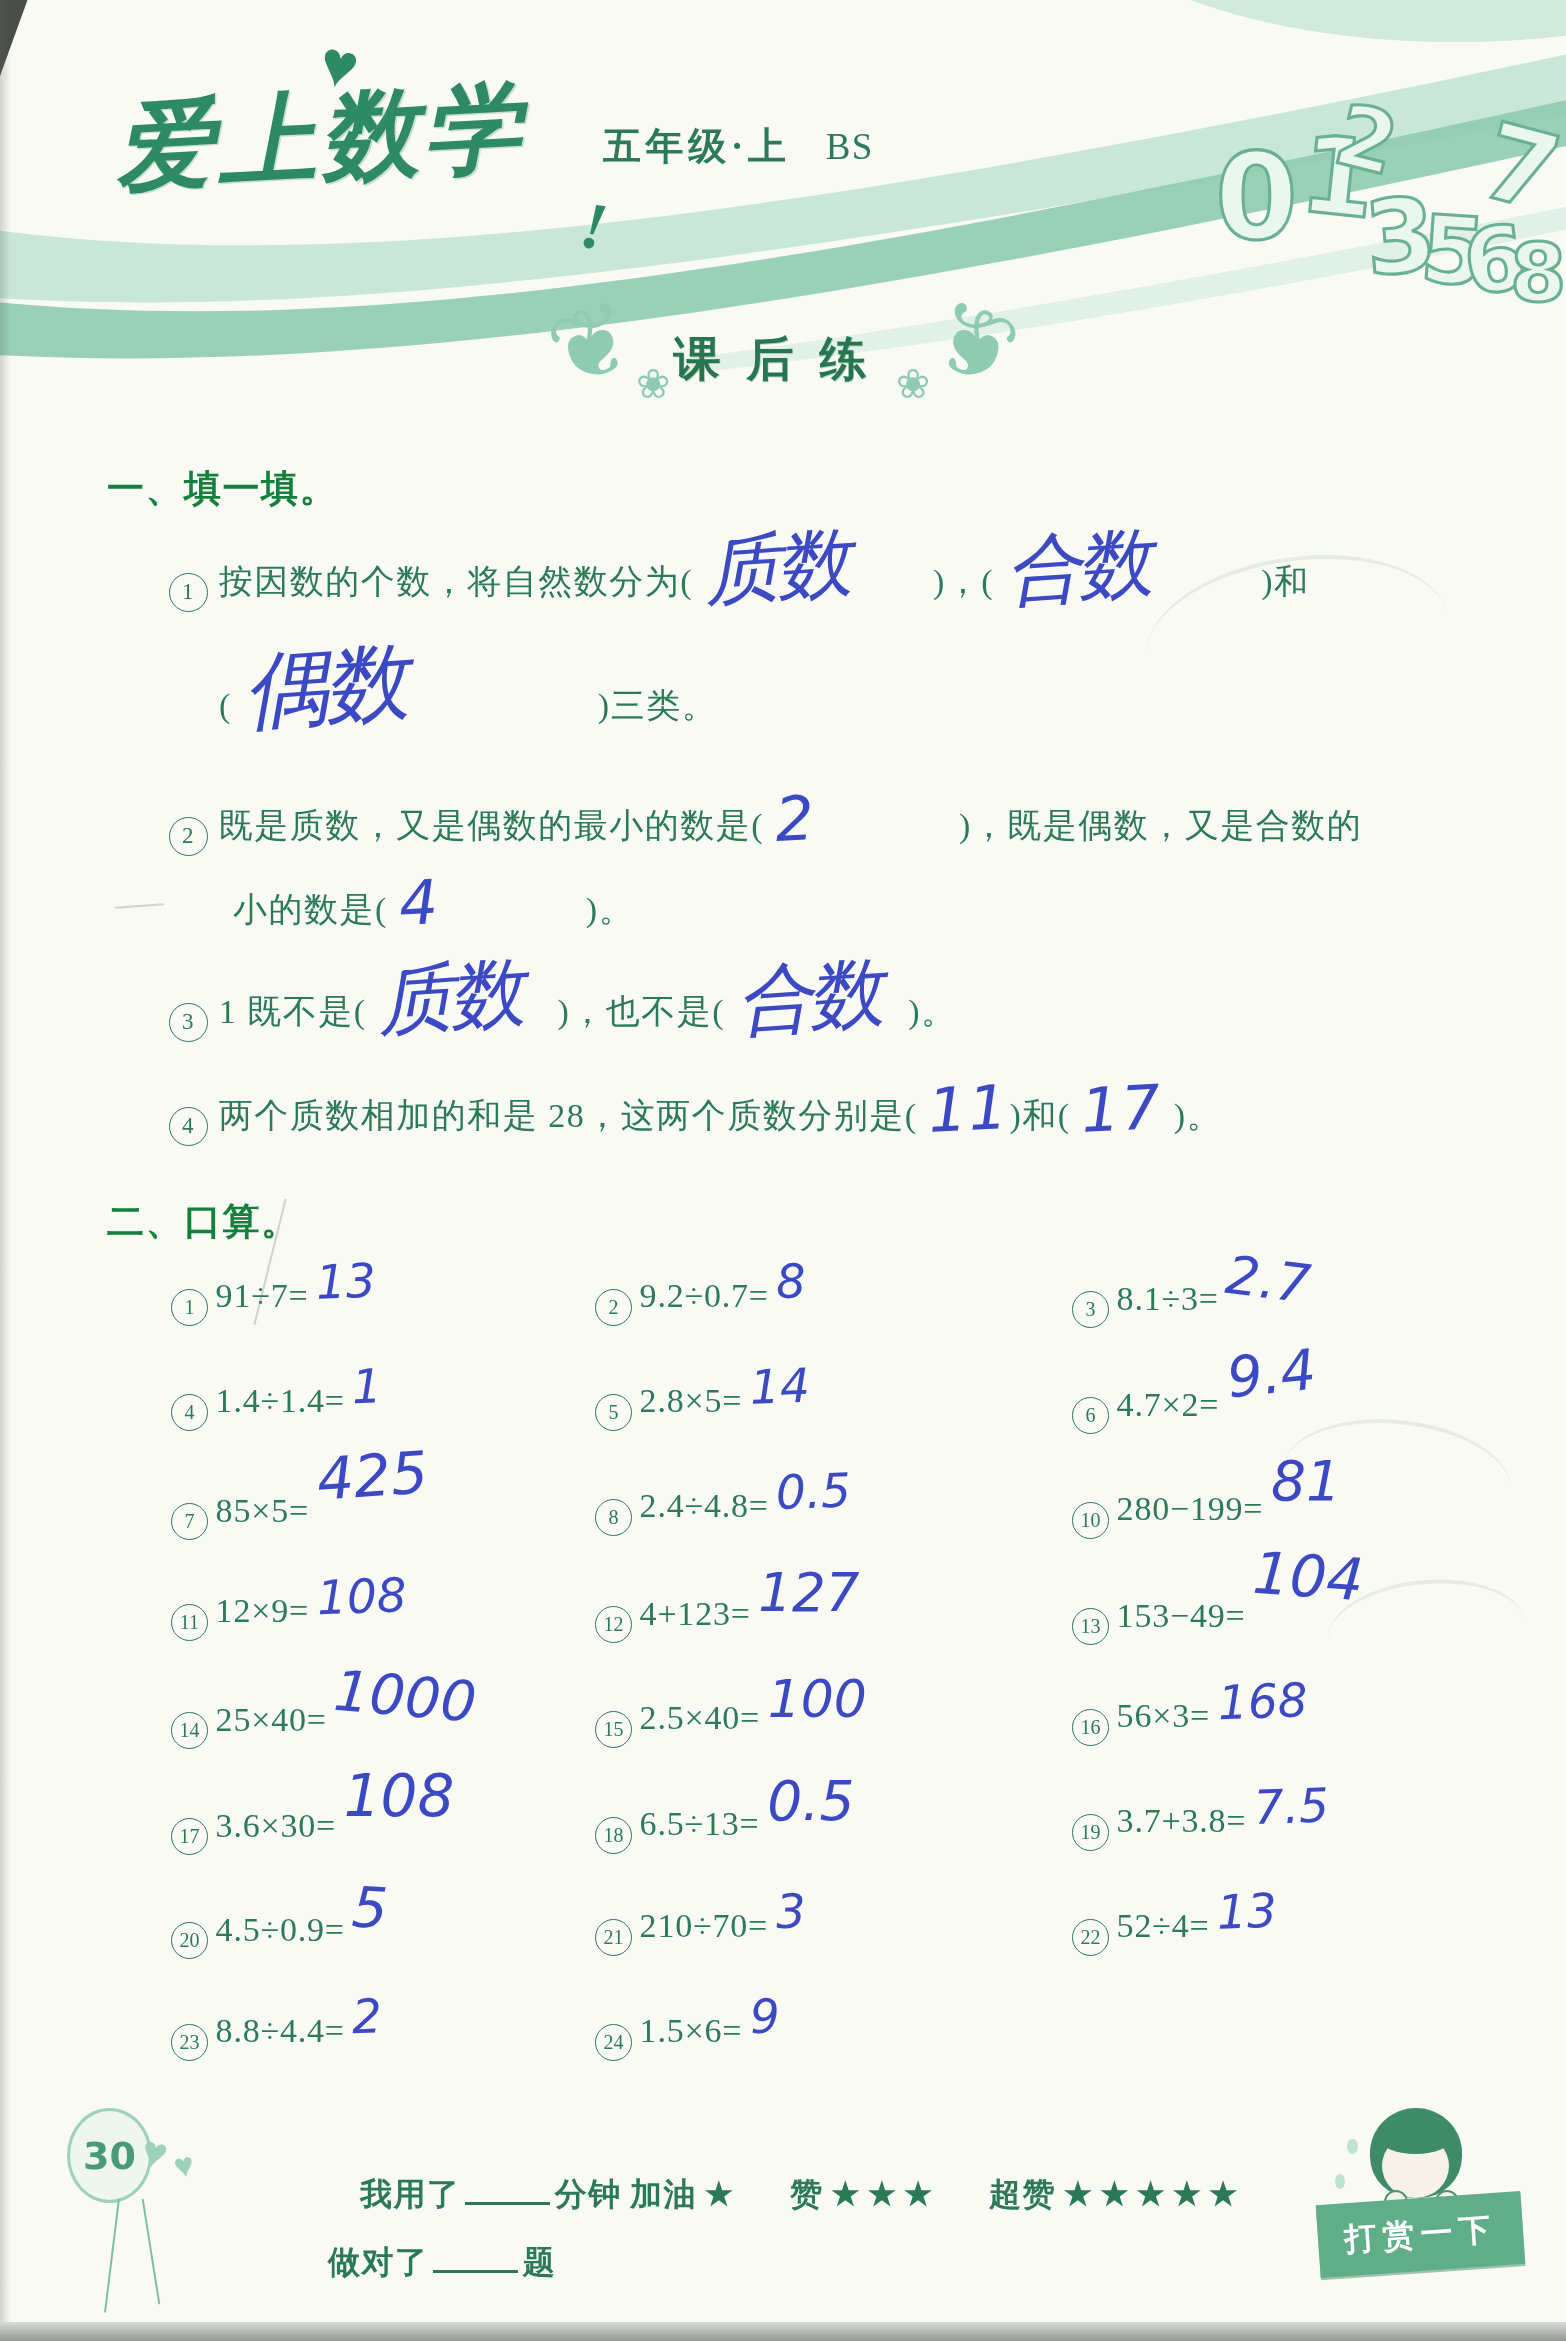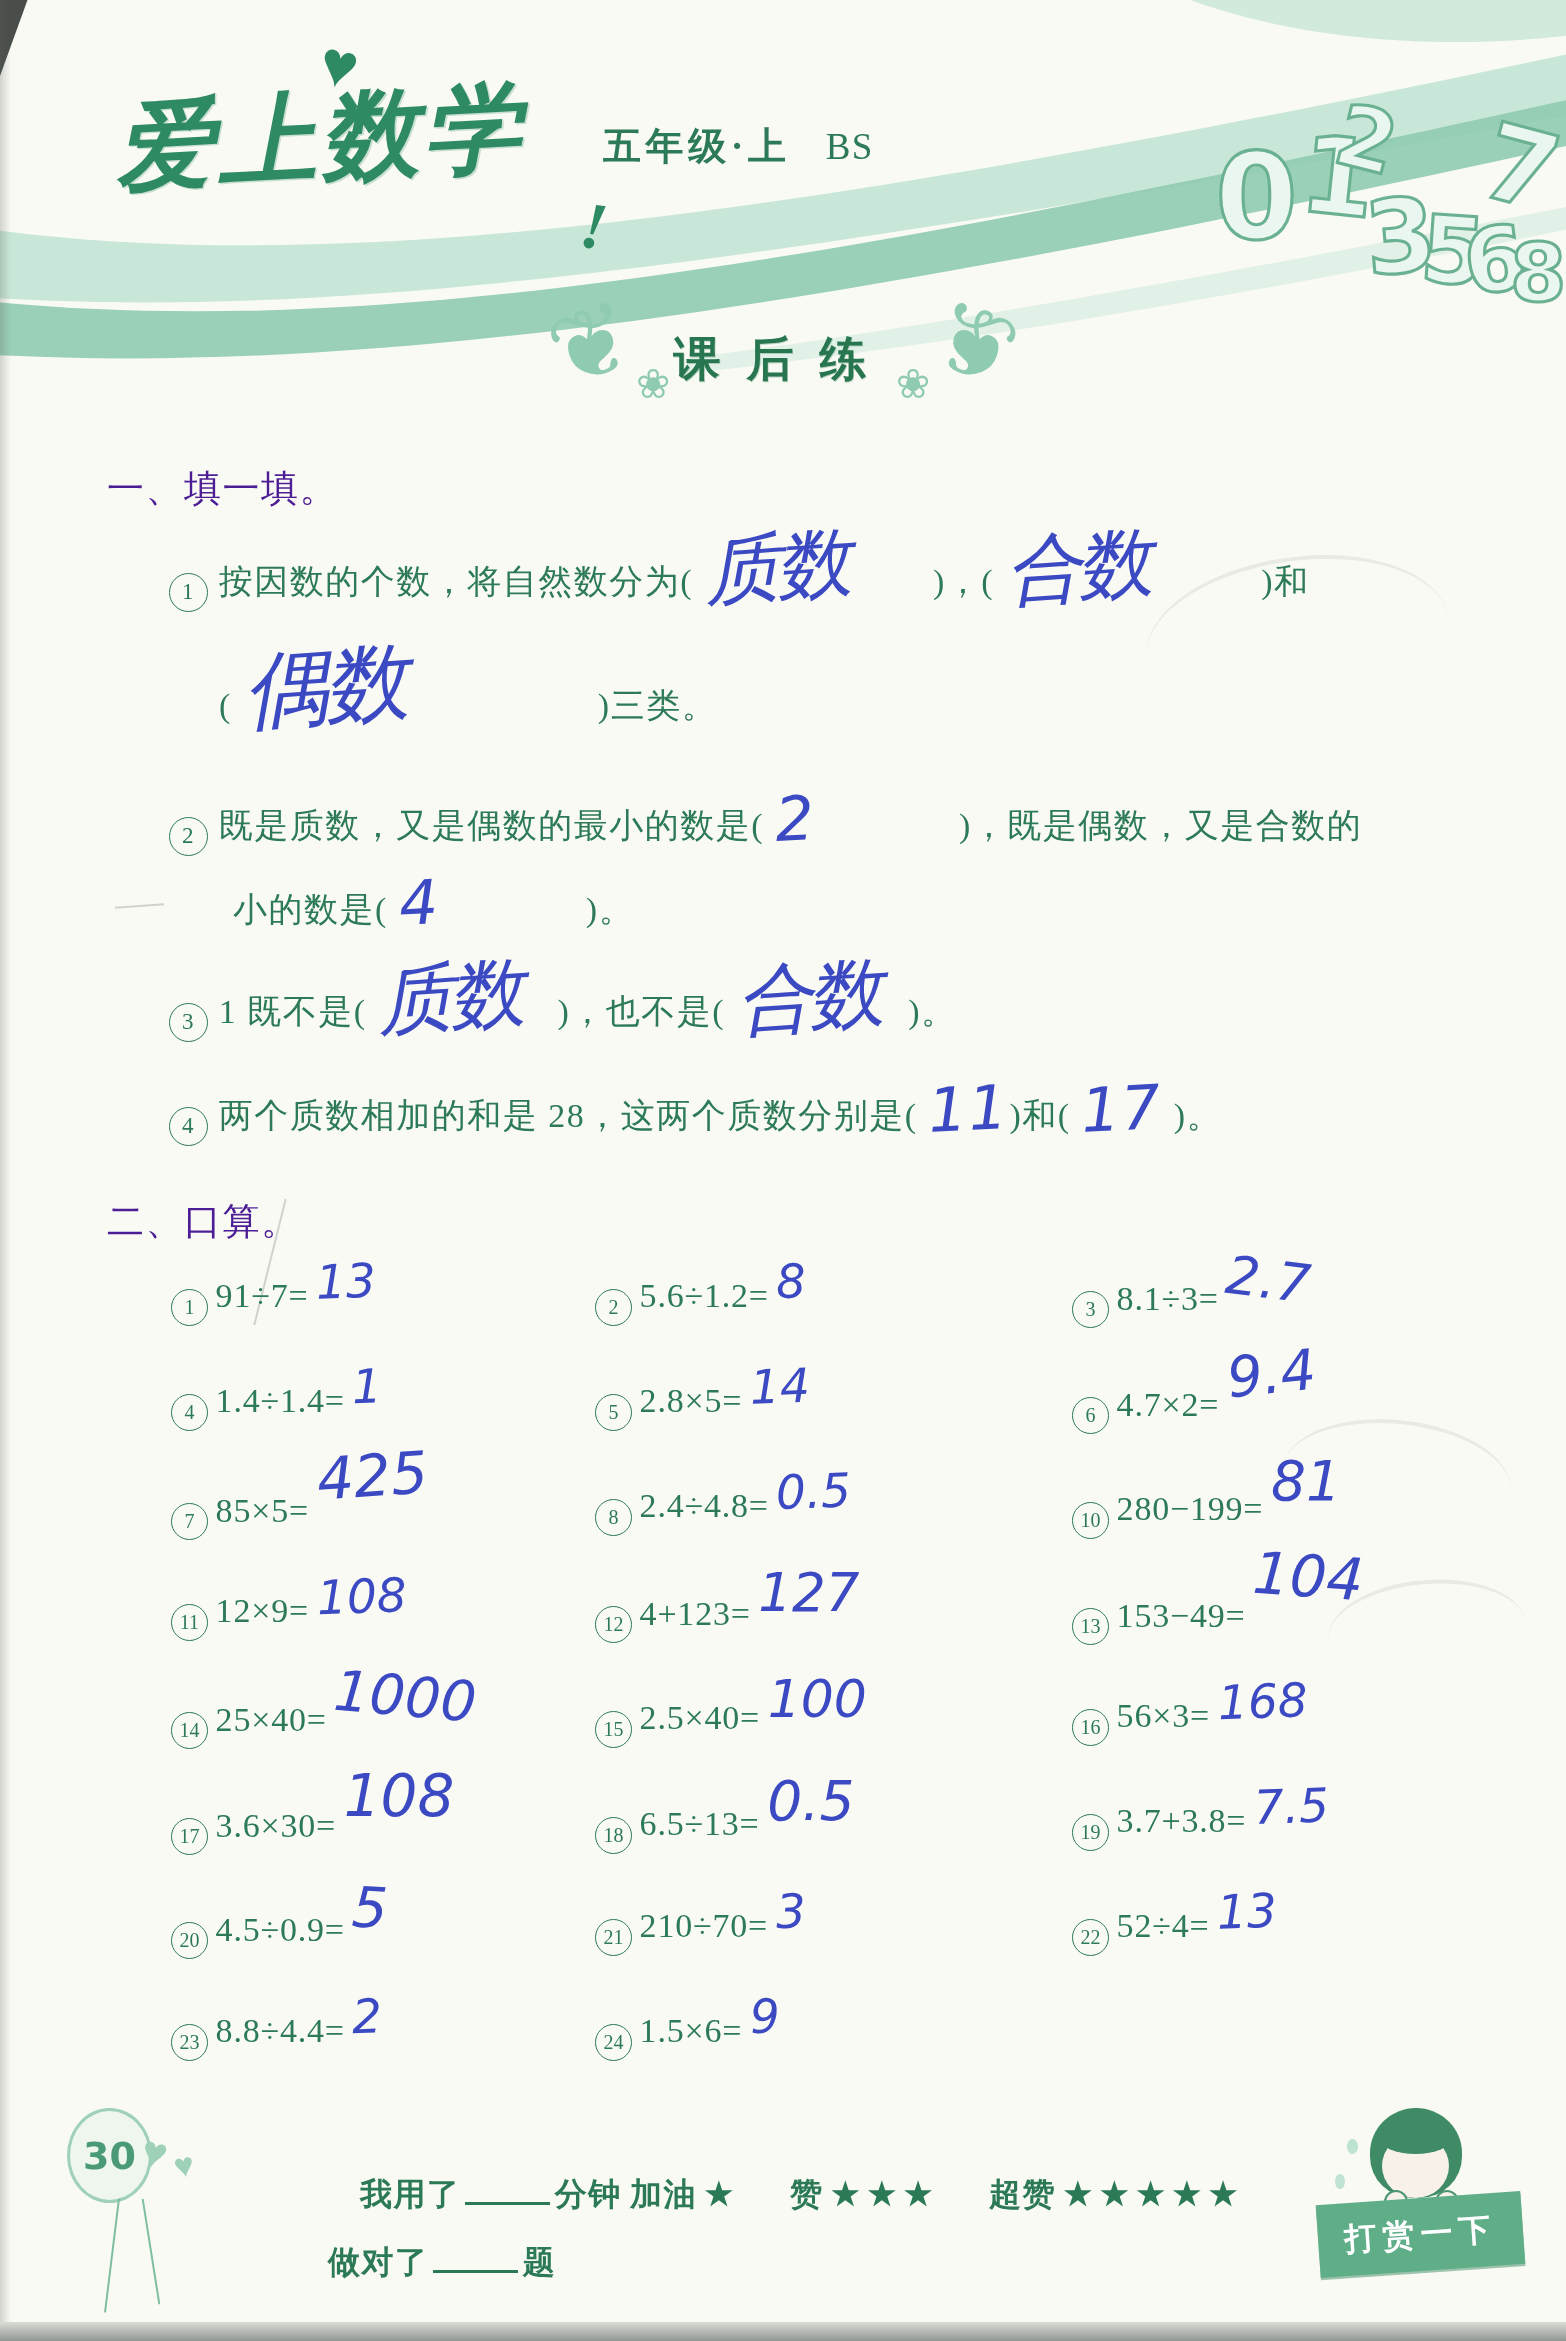--- a/index.html
+++ b/index.html
@@ -37,21 +37,21 @@
     text-shadow:0 0 0 #6ab191;}
   
   .title-wrap{position:absolute;left:0;top:328px;width:1566px;text-align:center;}
   .title-text{display:inline-block;color:#27764f;font-size:47px;font-weight:bold;
     letter-spacing:26px;vertical-align:middle;text-shadow:0.8px 0.8px 0 rgba(39,118,79,.3);}
   .flourish{display:inline-block;color:#8fcbb0;vertical-align:middle;line-height:0;}
   .flourish .f1{font-size:99px;display:inline-block;transform:rotate(-18deg);}
   .flourish .f2{font-size:41px;display:inline-block;transform:translateY(20px);}
   .flourish.right{transform:scaleX(-1);}
   
-  .h-sec{position:absolute;color:#4c1d95;font-weight:normal;font-size:37px;
+  .h-sec{position:absolute;color:#15803d;font-weight:bold;font-size:37px;
     letter-spacing:1.5px;white-space:nowrap;text-align:right;}
   .q-line{position:absolute;color:#2c7a57;font-size:34px;letter-spacing:1.5px;
     white-space:nowrap;}
   .cnum{display:inline-flex;align-items:center;justify-content:center;
     width:37px;height:37px;border:1.9px solid #2c7a57;border-radius:50%;
     font-size:23px;margin-right:10.7px;vertical-align:-6.1px;flex:none;}
   .blank{display:inline-block;position:relative;vertical-align:baseline;}
   .w120{width:92px}.w135{width:103px}.w240{width:183px}.w250{width:191px}
   .w255{width:195px}.w260{width:198px}.w315{width:240px}.w350{width:267px}.w480{width:366px}
   .hw{color:#3b49c2;font-family:"DejaVu Sans",sans-serif;font-style:italic;}
@@ -179,21 +179,21 @@
   </div>
 
   <div class="q-line" style="left:169px;top:1093px;">
     <span class="cnum">4</span><span>两个质数相加的和是 28，这两个质数分别是(</span><span class="blank w120"><span class="hw hw-num">11</span></span><span>)和(</span><span class="blank w135"><span class="hw hw-num">17</span></span><span>)。</span>
   </div>
 
   <div class="h-sec" style="left:107px;top:1197px;">二、口算。</div>
 
   <div class="grid">
     <div class="prob"><span class="cnum">1</span><span class="expr">91÷7=</span><span class="hw">13</span></div>
-    <div class="prob"><span class="cnum">2</span><span class="expr">5.6÷1.2=</span><span class="hw">8</span></div>
+    <div class="prob"><span class="cnum">2</span><span class="expr">9.2÷0.7=</span><span class="hw">8</span></div>
     <div class="prob"><span class="cnum">3</span><span class="expr">8.1÷3=</span><span class="hw">2.7</span></div>
     <div class="prob"><span class="cnum">4</span><span class="expr">1.4÷1.4=</span><span class="hw">1</span></div>
     <div class="prob"><span class="cnum">5</span><span class="expr">2.8×5=</span><span class="hw">14</span></div>
     <div class="prob"><span class="cnum">6</span><span class="expr">4.7×2=</span><span class="hw">9.4</span></div>
     <div class="prob"><span class="cnum">7</span><span class="expr">85×5=</span><span class="hw">425</span></div>
     <div class="prob"><span class="cnum">8</span><span class="expr">2.4÷4.8=</span><span class="hw">0.5</span></div>
     <div class="prob"><span class="cnum">10</span><span class="expr">280−199=</span><span class="hw">81</span></div>
     <div class="prob"><span class="cnum">11</span><span class="expr">12×9=</span><span class="hw">108</span></div>
     <div class="prob"><span class="cnum">12</span><span class="expr">4+123=</span><span class="hw">127</span></div>
     <div class="prob"><span class="cnum">13</span><span class="expr">153−49=</span><span class="hw">104</span></div>

